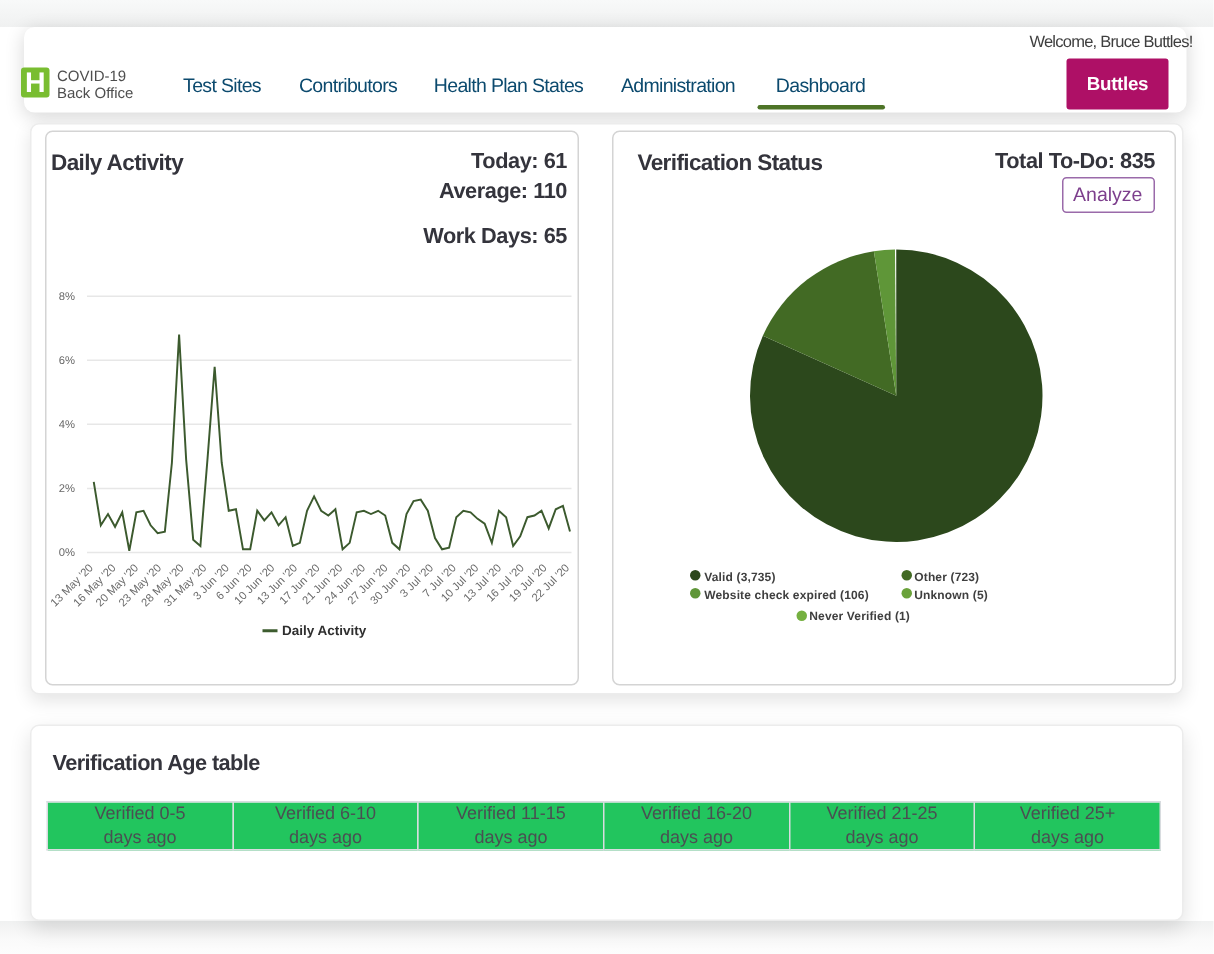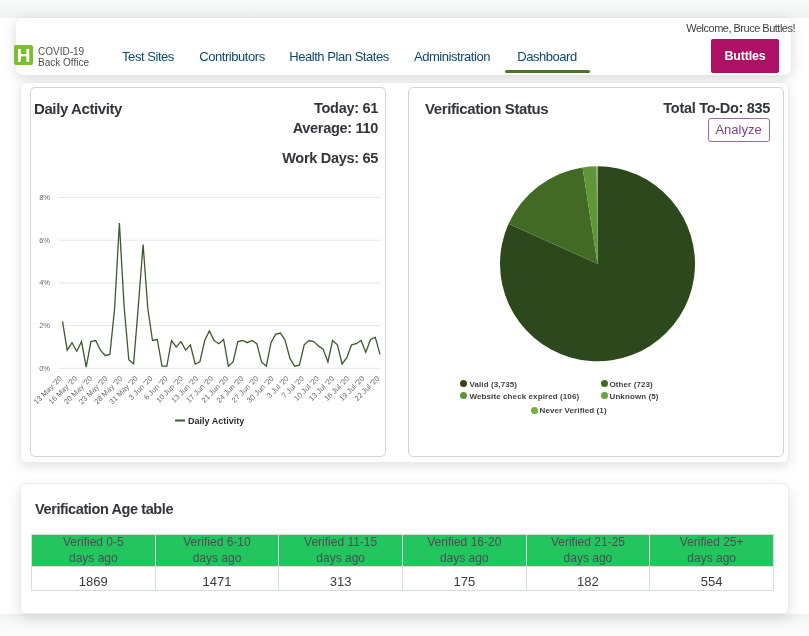--- a/index.html
+++ b/index.html
@@ -117,26 +117,18 @@
 <table class="abs" style="left:31px; top:534px; width:743px; border-collapse:collapse; table-layout:fixed; font-family:'Liberation Sans',sans-serif;">
   <tbody>
       <tr style="background:#22c55e;">
     <td class="th">Verified 0-5<br>days ago</td>
     <td class="th">Verified 6-10<br>days ago</td>
     <td class="th">Verified 11-15<br>days ago</td>
     <td class="th">Verified 16-20<br>days ago</td>
     <td class="th">Verified 21-25<br>days ago</td>
     <td class="th">Verified 25+<br>days ago</td>
   </tr>
-  <tr>
-    <td class="td">1869</td>
-    <td class="td">1471</td>
-    <td class="td">313</td>
-    <td class="td">175</td>
-    <td class="td">182</td>
-    <td class="td">554</td>
-  </tr>
 </tbody>
   </table>
 <style>
   .th { border:1px solid #d8dcdf; text-align:center; font-size:12px; color:#4a4f52; height:32px; line-height:15.5px; padding:0; }
   .td { border:1px solid #d8dcdf; text-align:center; font-size:13px; color:#3a3a3a; height:24px; padding:5px 0 0 0; }
 </style>
 
 </body></html>

